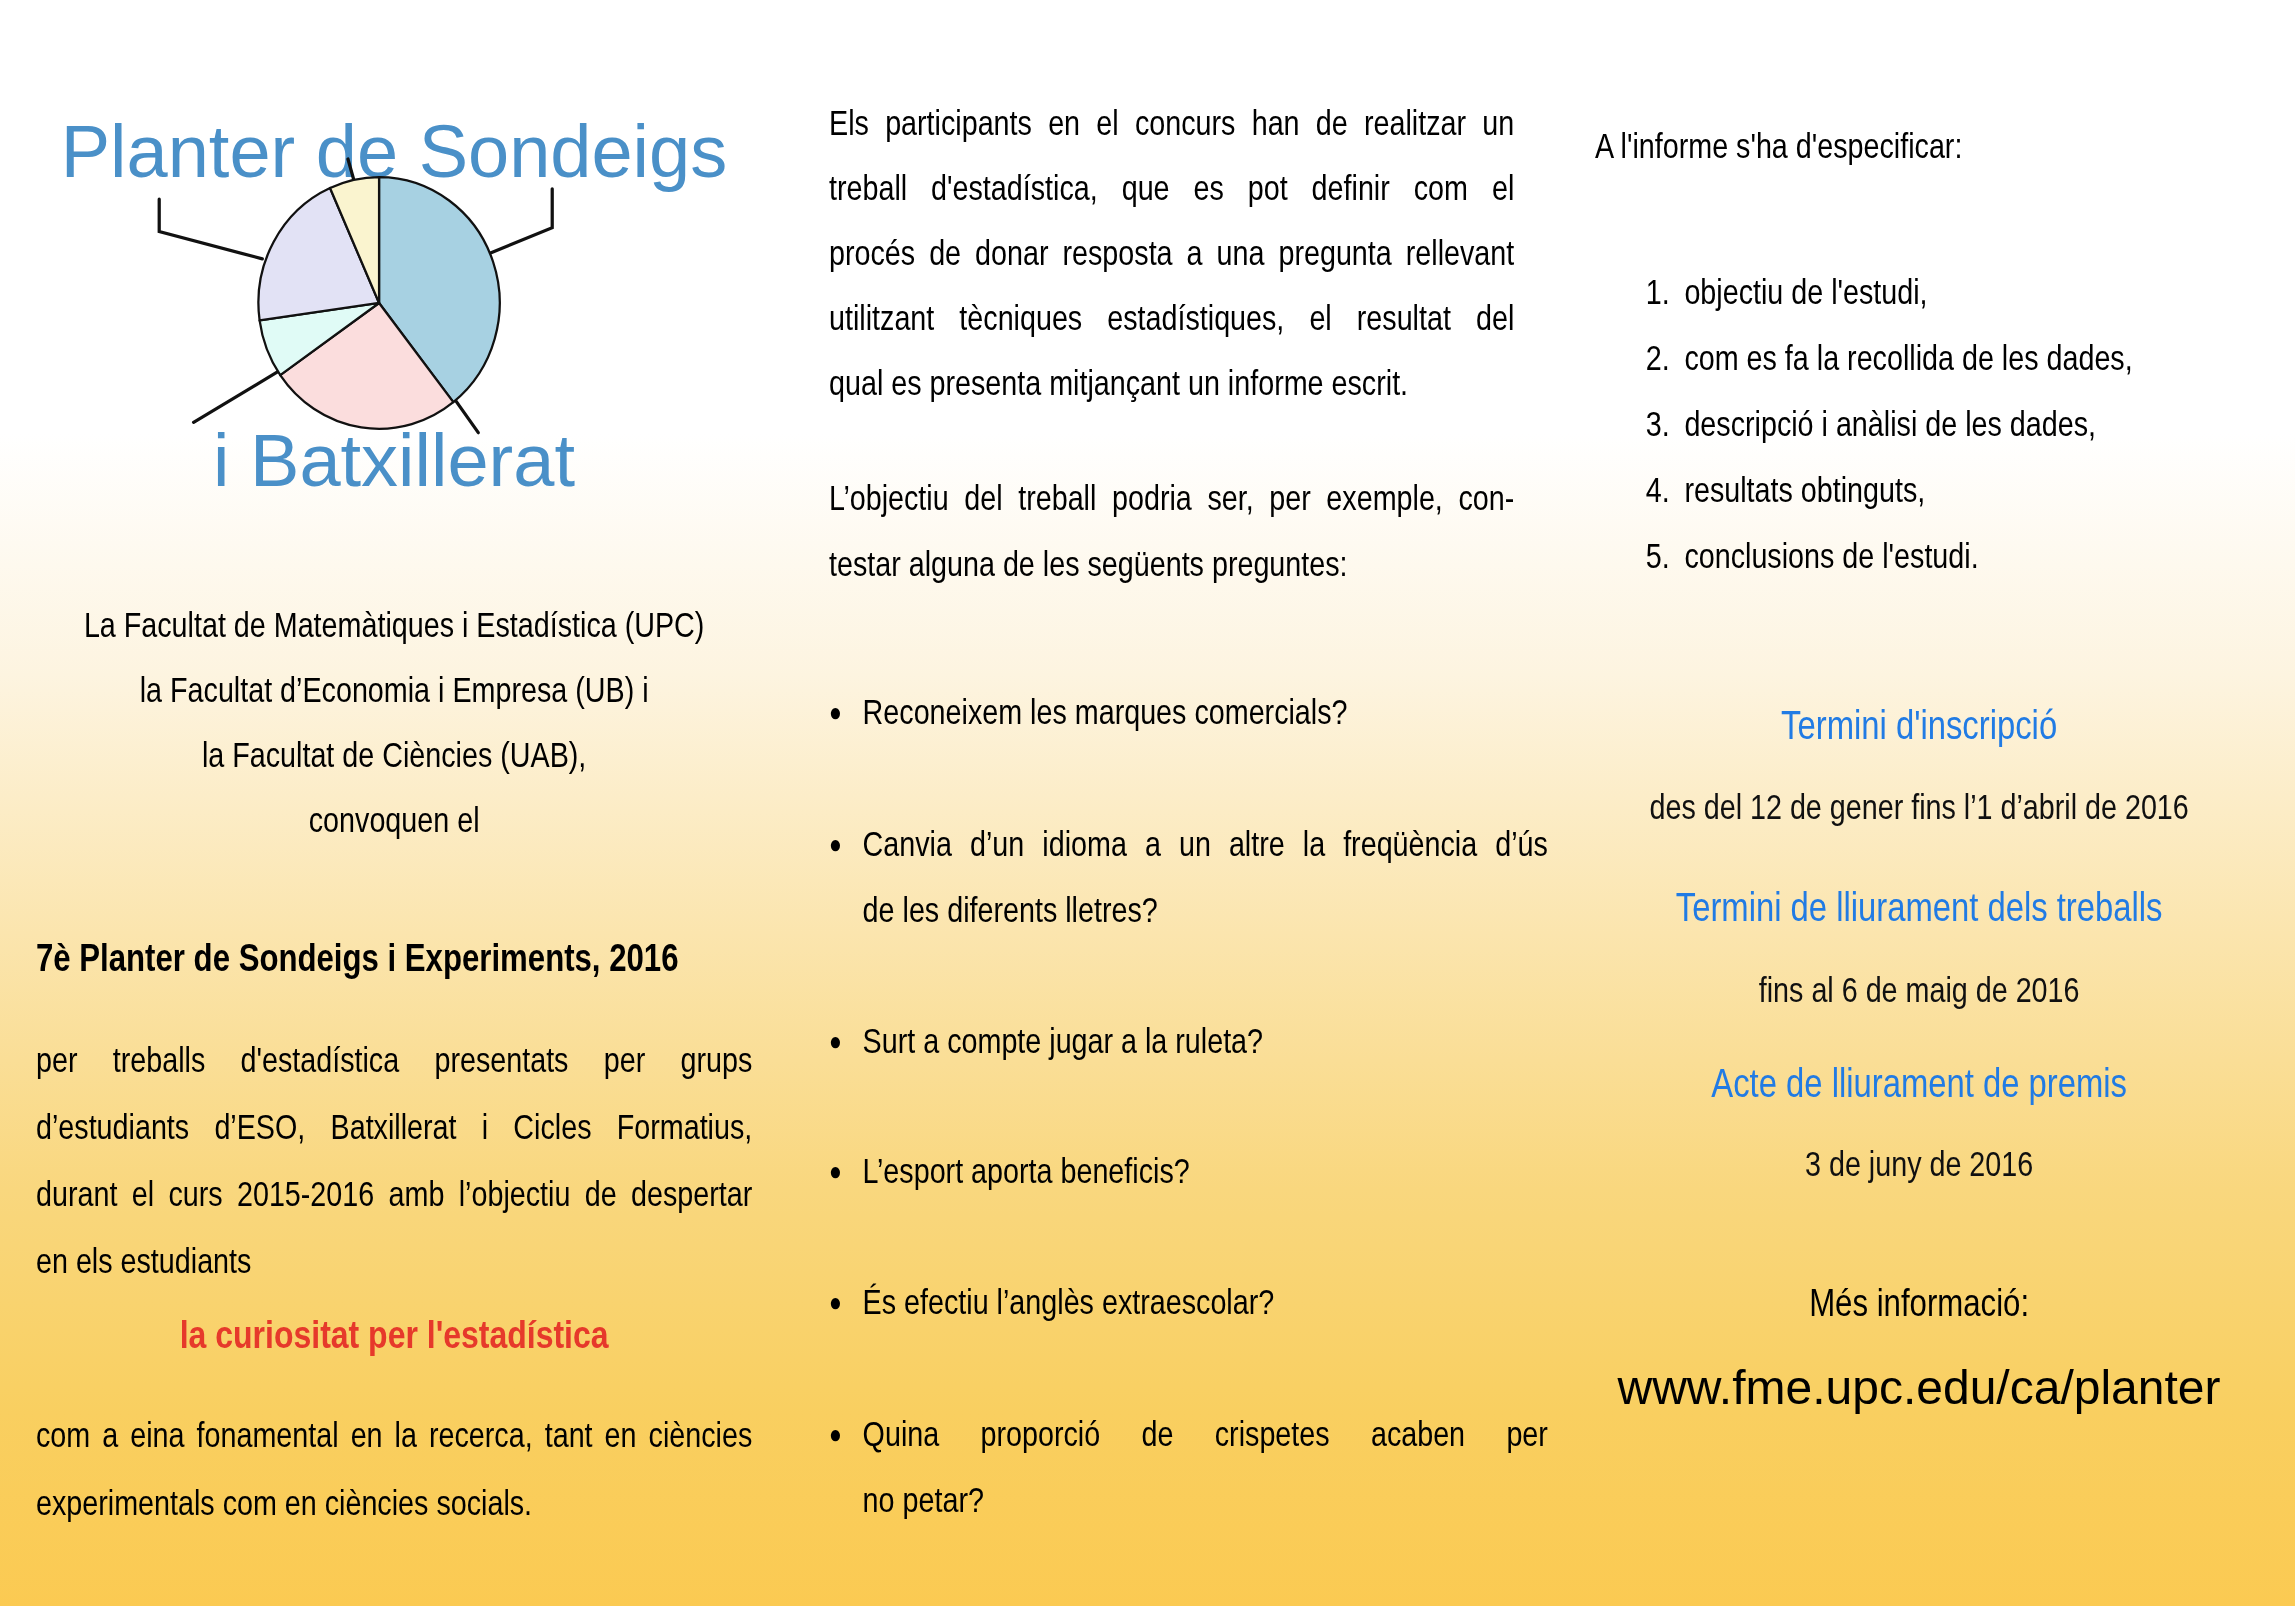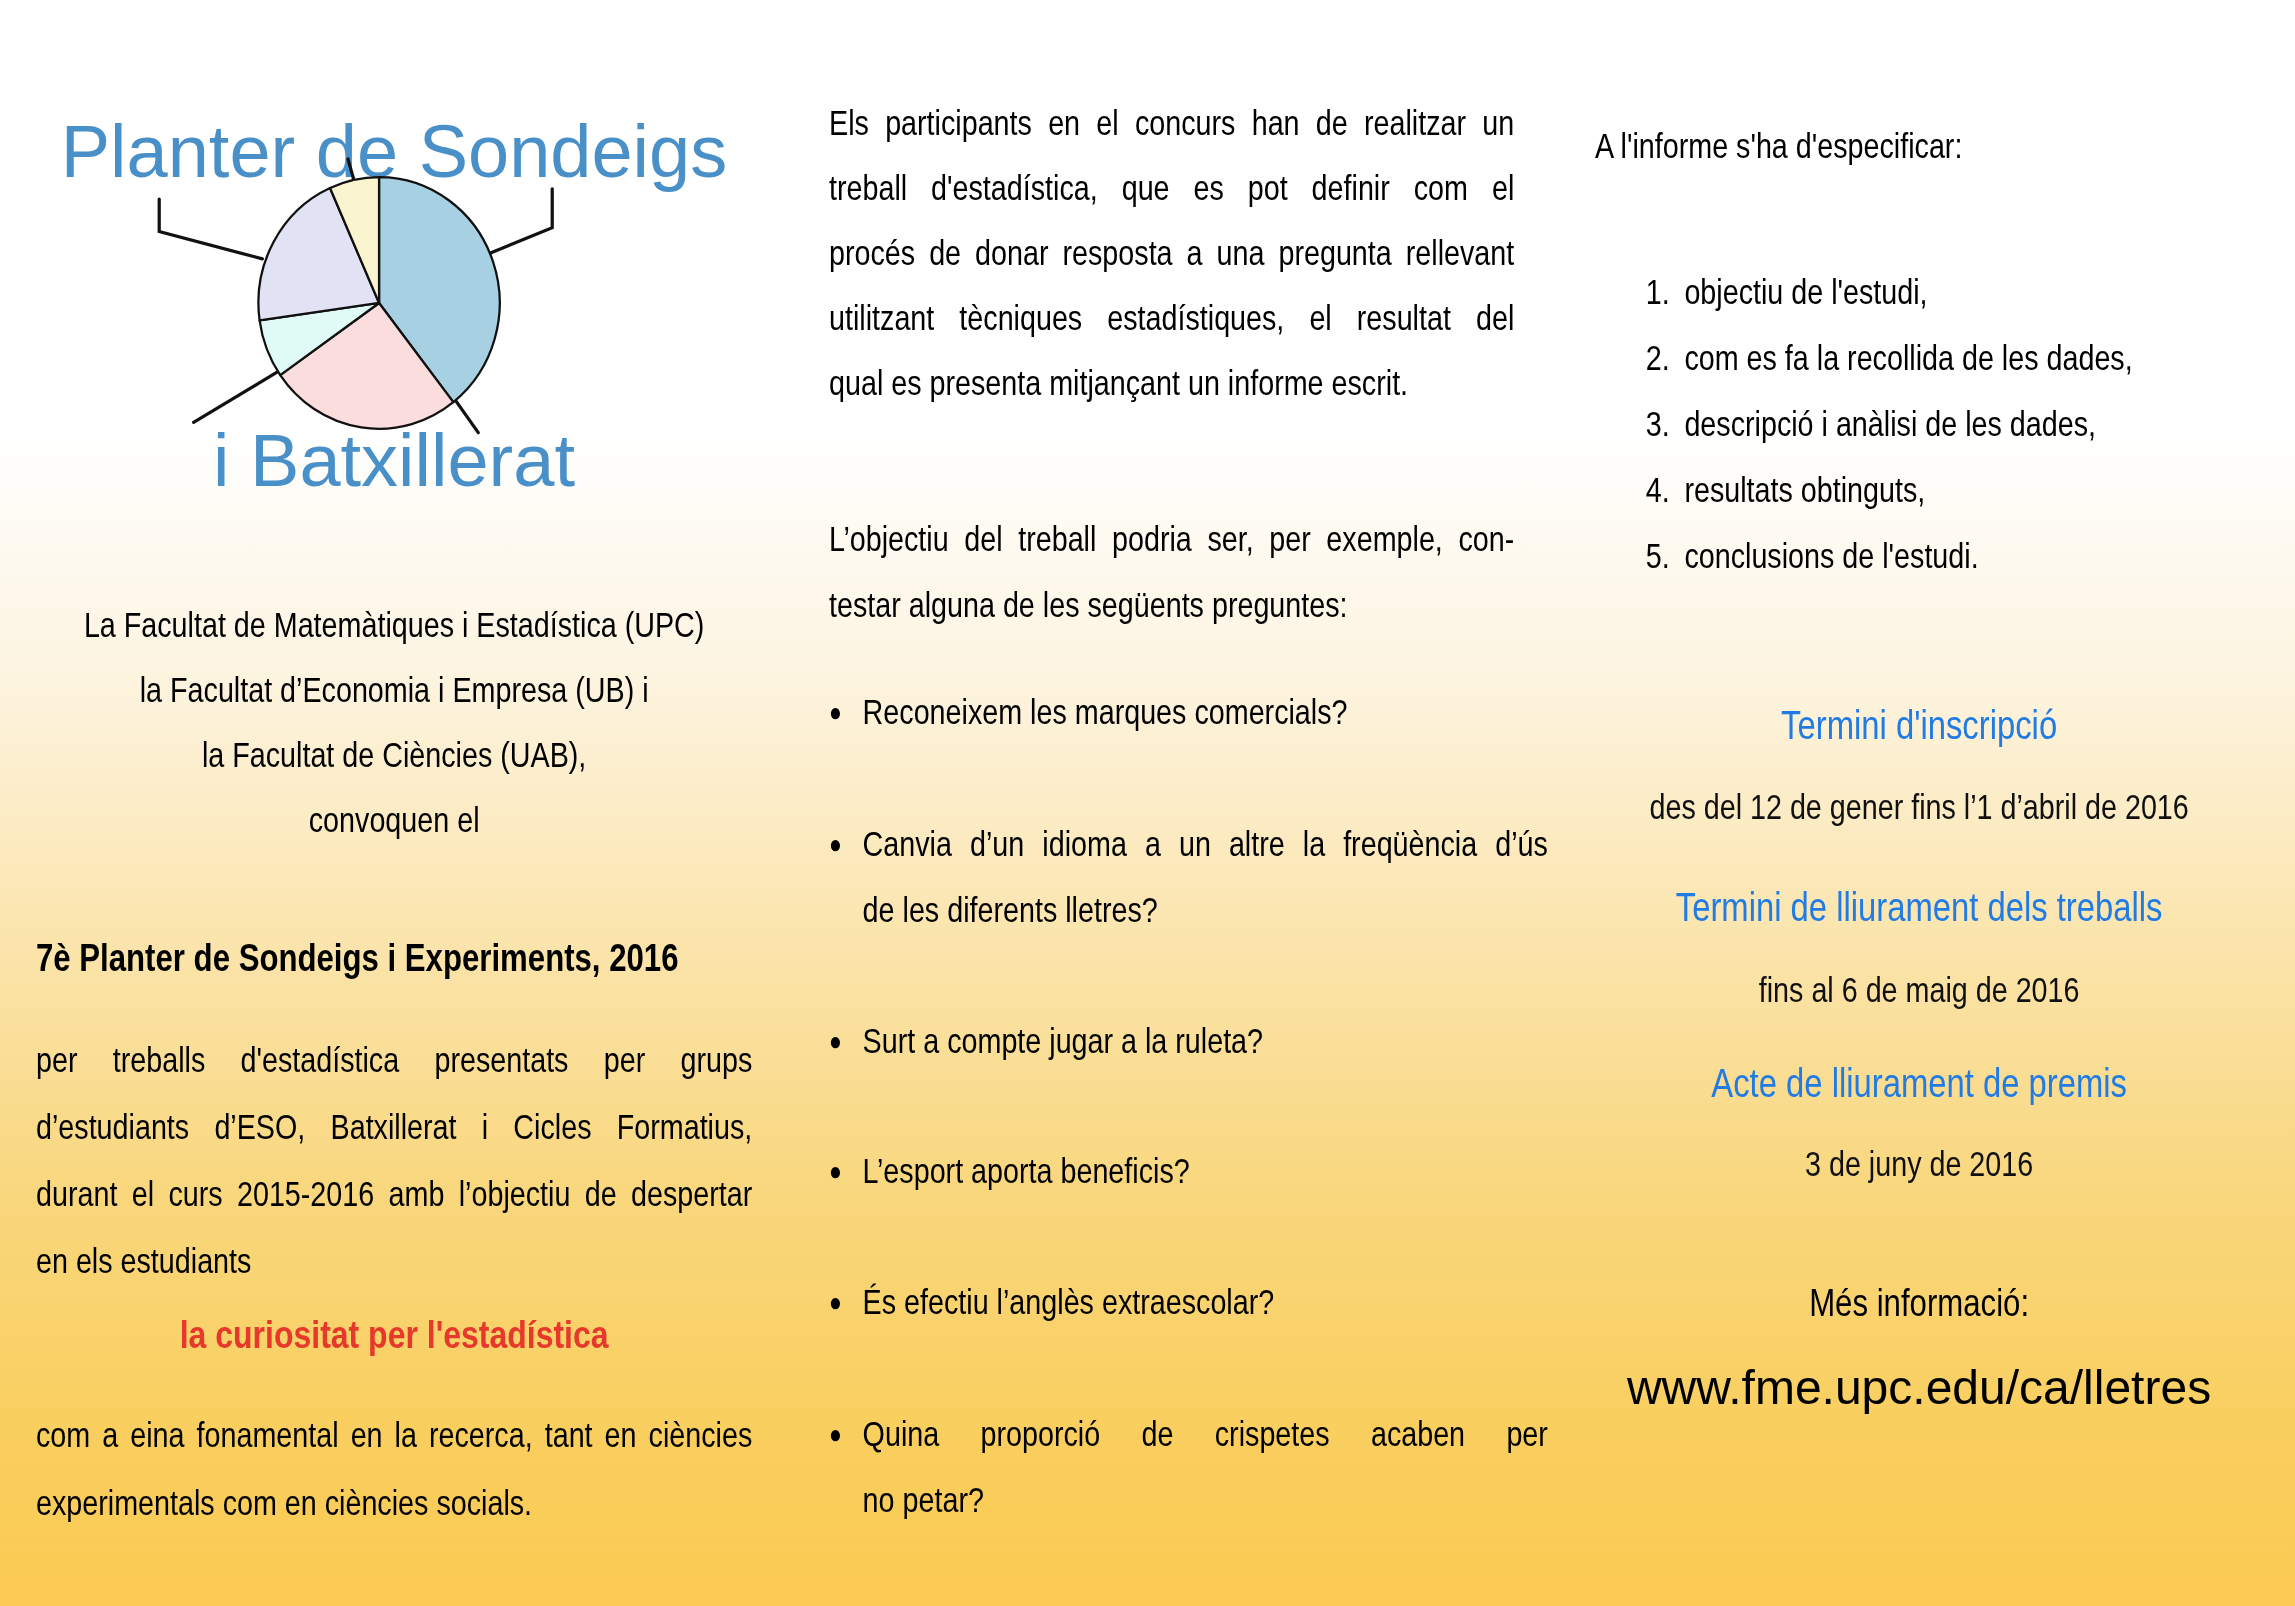--- a/index.html
+++ b/index.html
@@ -114,21 +114,21 @@
   <div class="blk col-mid body-size" style="top:90px;">
     <div class="cx">
       <div class="line jl">Els participants en el concurs han de realitzar un</div>
       <div class="line jl">treball d'estadística, que es pot definir com el</div>
       <div class="line jl">procés de donar resposta a una pregunta rellevant</div>
       <div class="line jl">utilitzant tècniques estadístiques, el resultat del</div>
       <div class="line ll">qual es presenta mitjançant un informe escrit.</div>
     </div>
   </div>
 
-  <div class="blk col-mid mid-p2" style="top:506px;">
+  <div class="blk col-mid mid-p2" style="top:465px;">
     <div class="cx">
       <div class="line jl">L’objectiu del treball podria ser, per exemple, con-</div>
       <div class="line ll">testar alguna de les següents preguntes:</div>
     </div>
   </div>
 
   <div class="blk col-mid" style="top:679px;">
     <div class="cx bullet">
       <span class="dot">●</span>
       <div class="line ll">Reconeixem les marques comercials?</div>
@@ -211,16 +211,16 @@
   <div class="blk col-right" style="top:1053px;">
     <div class="cx sect-title">Acte de lliurament de premis</div>
   </div>
   <div class="blk col-right" style="top:1134px;">
     <div class="cx sect-detail">3 de juny de 2016</div>
   </div>
 
   <div class="blk col-right" style="top:1274px;">
     <div class="cx more-label">Més informació:</div>
   </div>
-  <div class="blk col-right url-line" style="top:1352px;">www.fme.upc.edu/ca/lletres</div>
+  <div class="blk col-right url-line" style="top:1352px;">www.fme.upc.edu/ca/planter</div>
 
 </div>
 
 
 </body></html>

